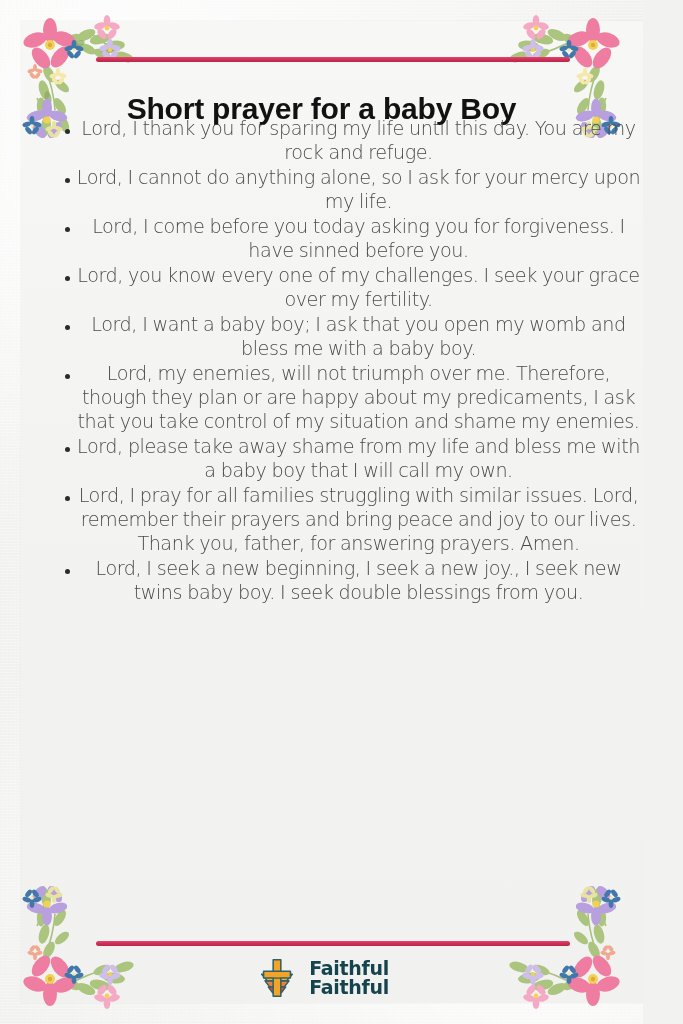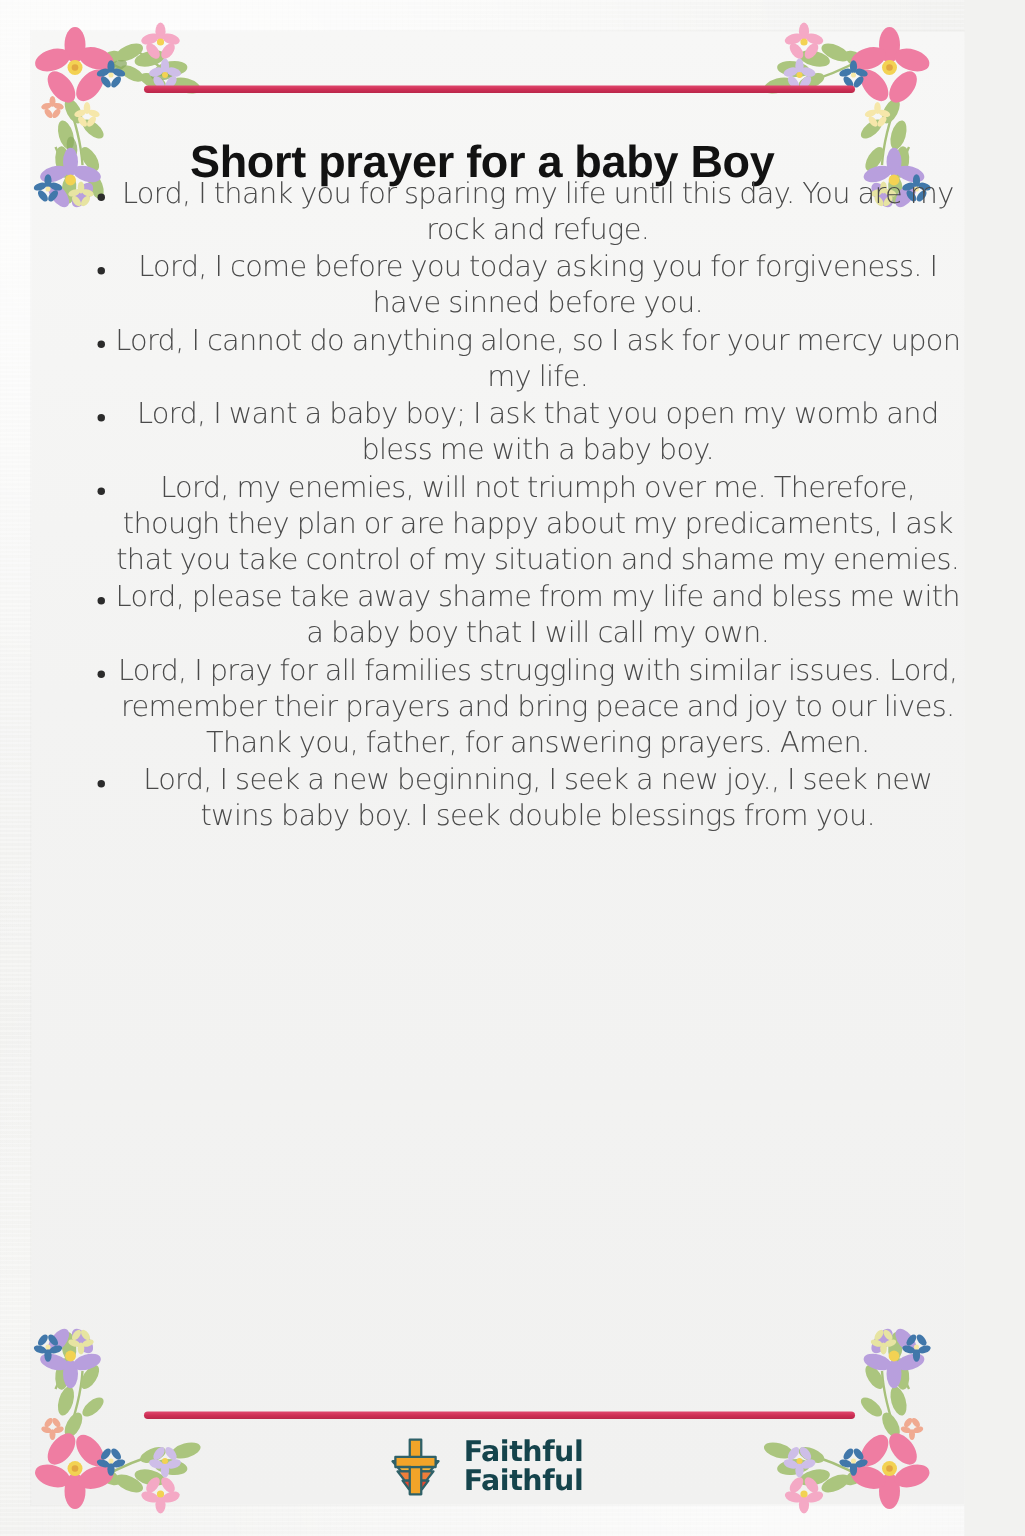--- a/index.html
+++ b/index.html
@@ -572,22 +572,23 @@
     </g>
   </svg>
 
   <div class="divider top"></div>
   <div class="divider bottom"></div>
 
   <h1 class="title">Short prayer for a baby Boy</h1>
 
   <ul class="prayer-list">
       <li class="prayer-item"><span class="bullet"></span><span>Lord, I thank you for sparing my life until this day. You are my rock and refuge.</span></li>
+      <li class="prayer-item"><span class="bullet"></span><span>Lord, I cannot do anything alone, so I ask for your mercy upon my life.</span></li>
       <li class="prayer-item"><span class="bullet"></span><span>Lord, I come before you today asking you for forgiveness. I have sinned before you.</span></li>
-      <li class="prayer-item"><span class="bullet"></span><span>Lord, I cannot do anything alone, so I ask for your mercy upon my life.</span></li>
+      <li class="prayer-item"><span class="bullet"></span><span>Lord, you know every one of my challenges. I seek your grace over my fertility.</span></li>
       <li class="prayer-item"><span class="bullet"></span><span>Lord, I want a baby boy; I ask that you open my womb and bless me with a baby boy.</span></li>
       <li class="prayer-item"><span class="bullet"></span><span>Lord, my enemies, will not triumph over me. Therefore, though they plan or are happy about my predicaments, I ask that you take control of my situation and shame my enemies.</span></li>
       <li class="prayer-item"><span class="bullet"></span><span>Lord, please take away shame from my life and bless me with a baby boy that I will call my own.</span></li>
       <li class="prayer-item"><span class="bullet"></span><span>Lord, I pray for all families struggling with similar issues. Lord, remember their prayers and bring peace and joy to our lives. Thank you, father, for answering prayers. Amen.</span></li>
       <li class="prayer-item"><span class="bullet"></span><span>Lord, I seek a new beginning, I seek a new joy., I seek new twins baby boy. I seek double blessings from you.</span></li>
     </ul>
 
   <div class="footer-logo">
     <svg class="logo-mark" viewBox="0 0 48 48" xmlns="http://www.w3.org/2000/svg">
 

